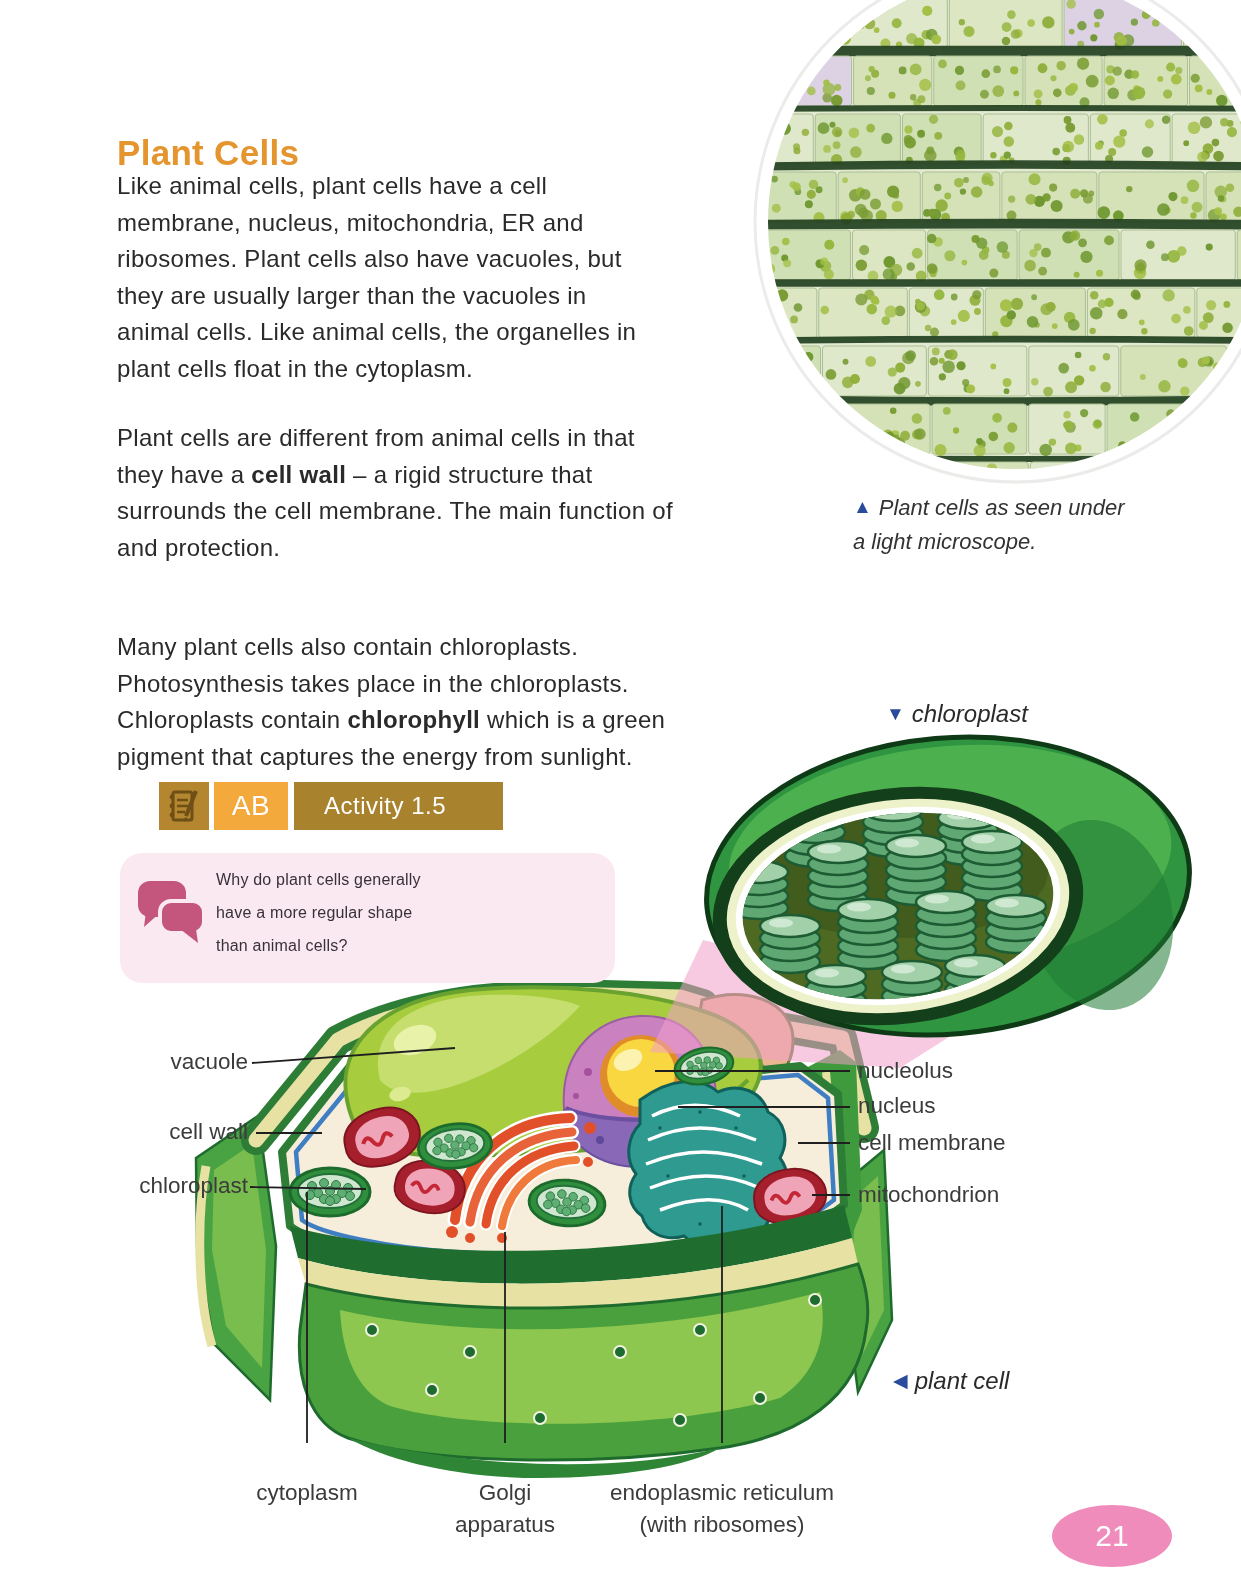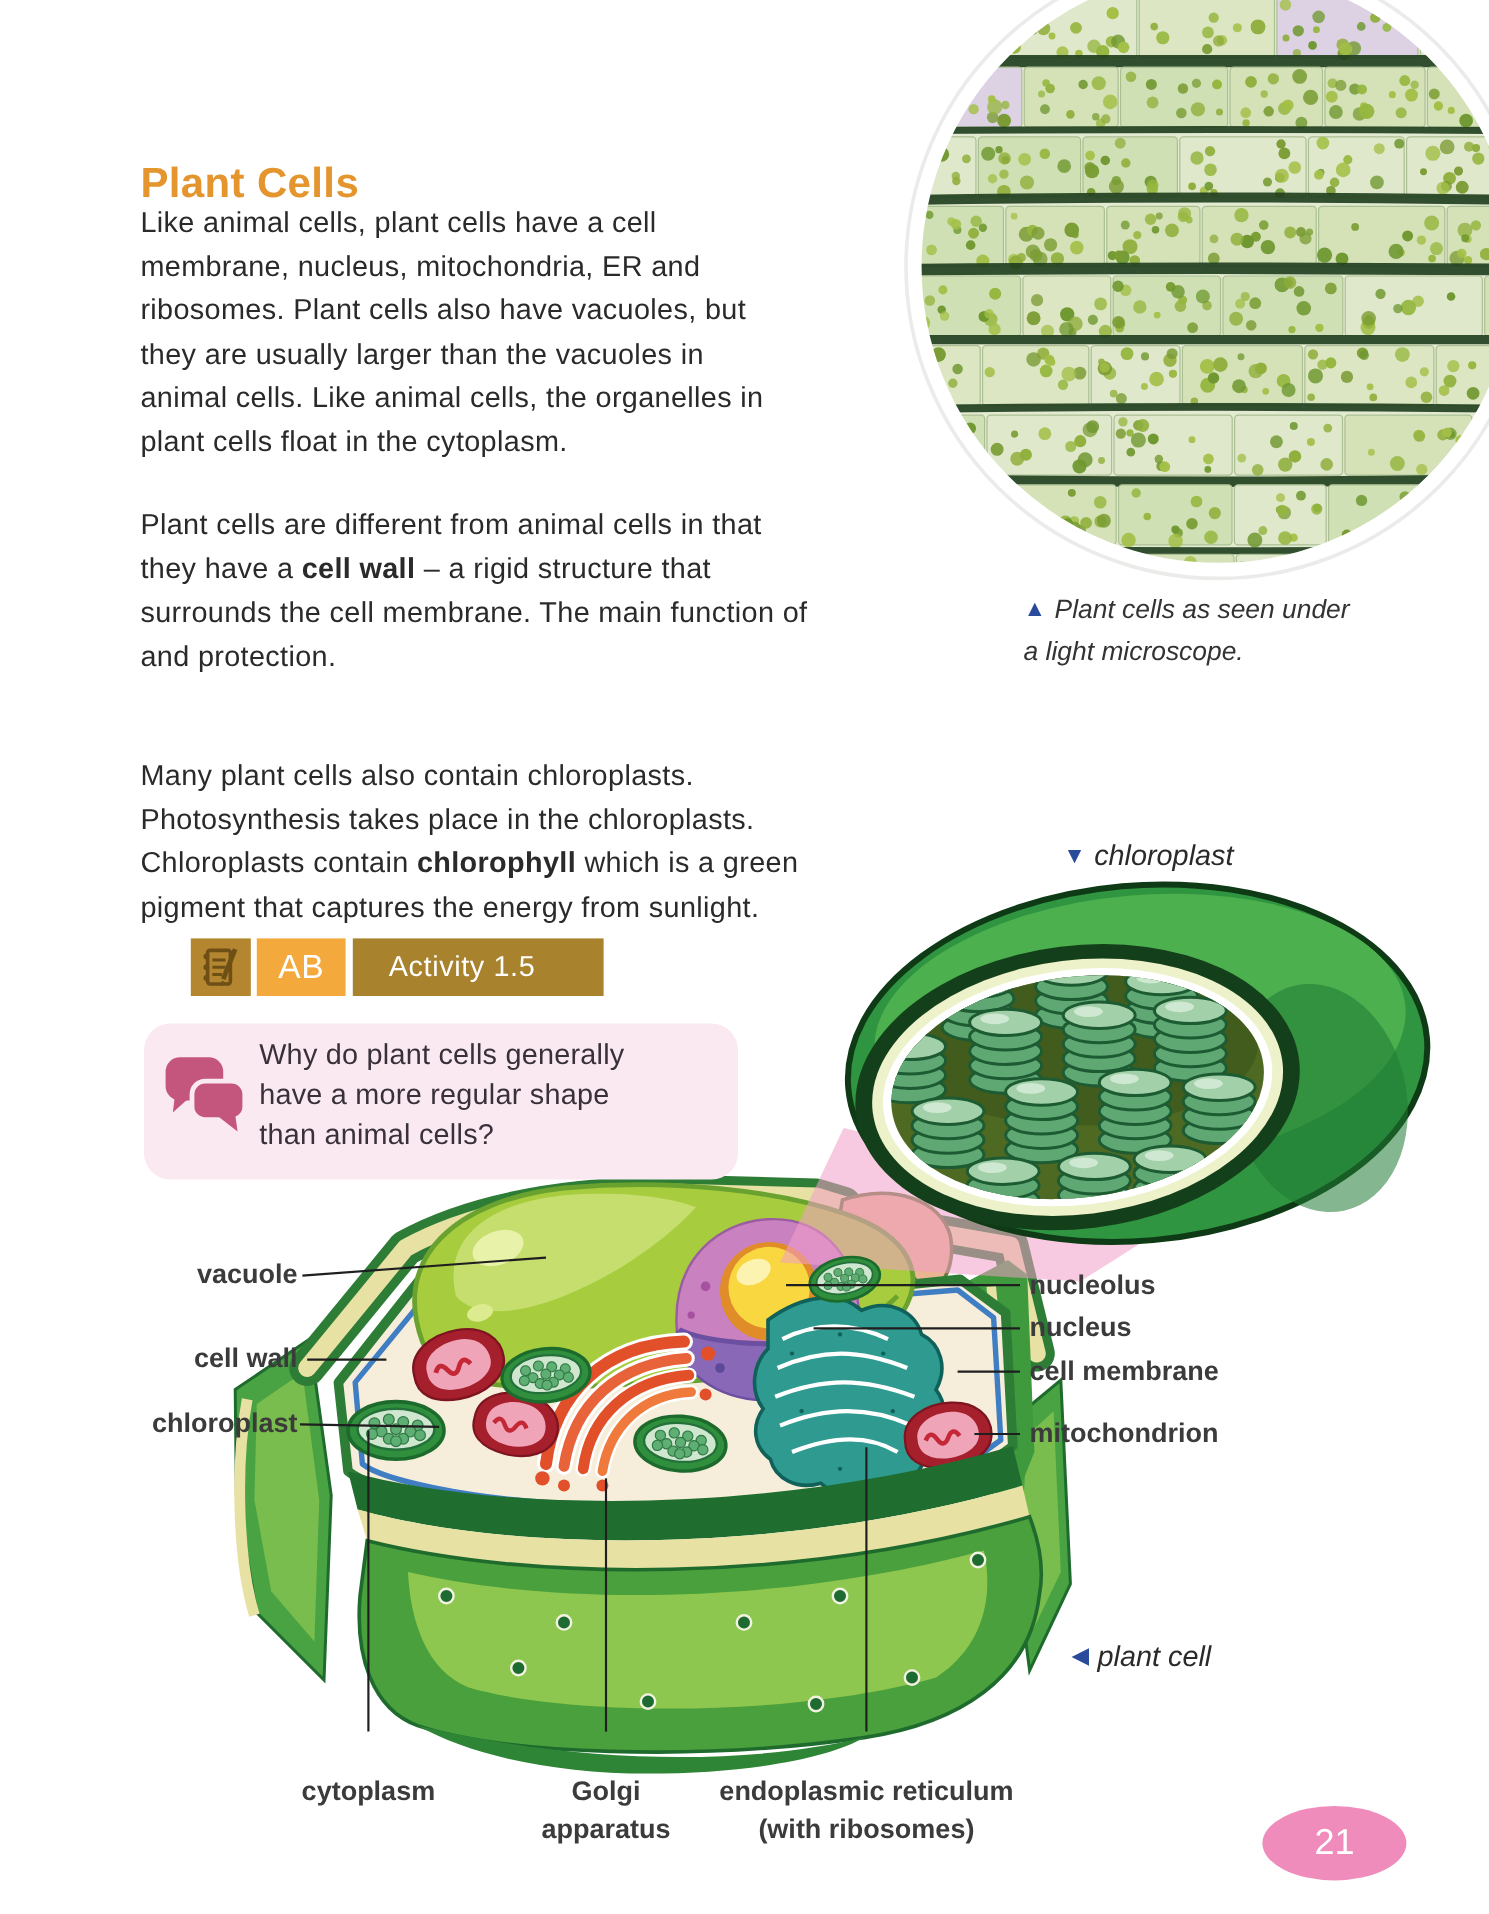--- a/index.html
+++ b/index.html
@@ -33,25 +33,25 @@
 
   
   .activity-row{left:117px;top:782px;height:48px;display:flex;align-items:stretch;margin-left:42px;}
   .act-icon-box{width:50px;background:#b3862f;margin-right:5px;display:flex;align-items:center;justify-content:center;}
   .act-ab-box{width:74px;background:#f3a93c;margin-right:6px;display:flex;align-items:center;justify-content:center;
     color:#fff;font-size:28px;letter-spacing:.5px;}
   .act-title-box{width:209px;background:#a8822c;display:flex;align-items:center;color:#fff;font-size:24px;padding-left:30px;box-sizing:border-box;letter-spacing:.5px;}
 
   
   .q-box{left:120px;top:853px;width:495px;height:130px;background:#fbe9f2;border-radius:22px;}
-  .q-text{position:absolute;left:96px;top:10px;font-size:24px;line-height:33px;color:#38313a;letter-spacing:.2px;}
+  .q-text{position:absolute;left:96px;top:10px;font-size:16px;line-height:33px;color:#38313a;letter-spacing:.2px;}
   .q-icon{position:absolute;left:14px;top:14px;}
 
   
-  .dlabel{font-size:22.5px;color:#3b3b3b;white-space:nowrap;font-weight:bold;}
+  .dlabel{font-size:22.5px;color:#3b3b3b;white-space:nowrap;}
   .lab-right{text-align:left;}
   .lab-left{width:165px;text-align:right;}
   .lab-center{text-align:center;line-height:32px;}
 
   .page-badge{
     left:1052px;top:1505px;width:120px;height:62px;background:#f08cbc;border-radius:50%;
     display:flex;align-items:center;justify-content:center;color:#fff;font-size:30px;
   }
 </style>
 </head>

